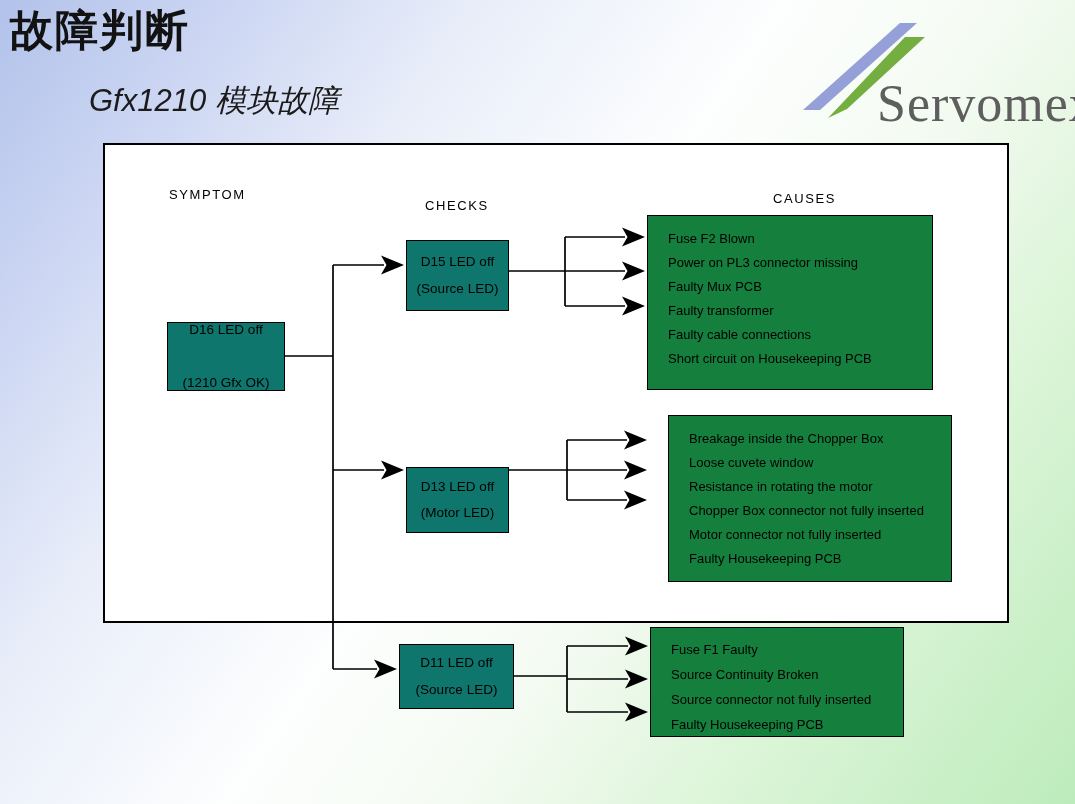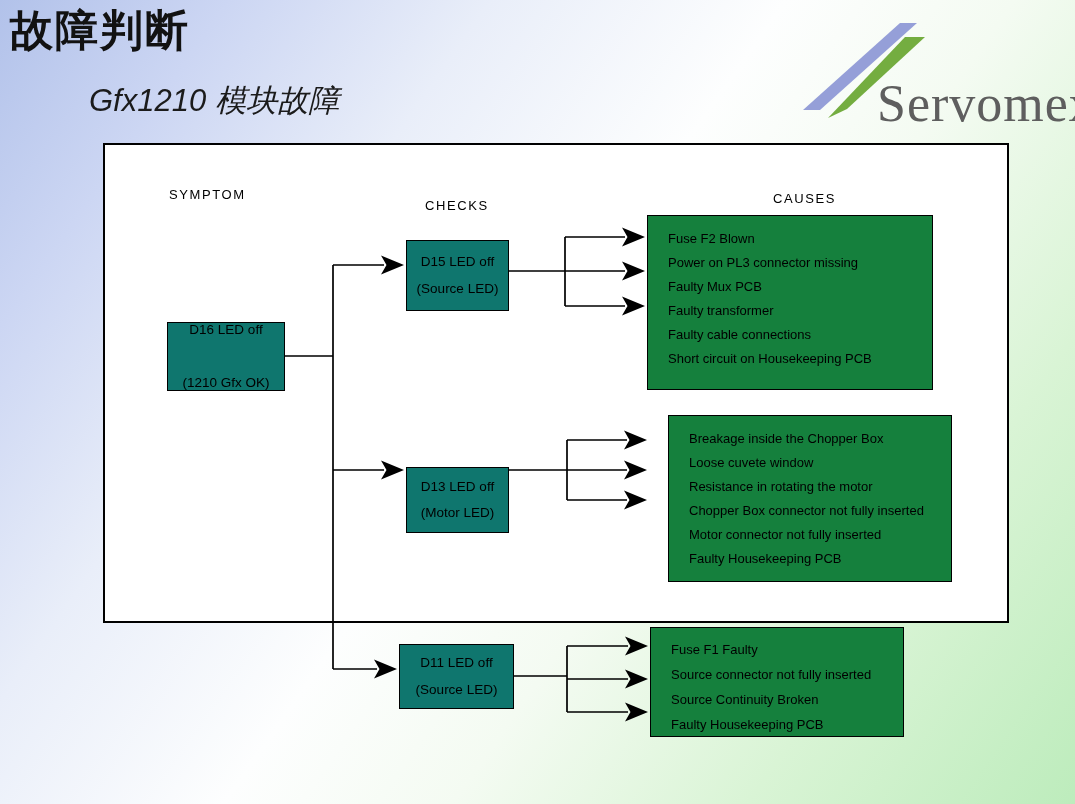--- a/index.html
+++ b/index.html
@@ -131,19 +131,19 @@
       <div class="cline">Breakage inside the Chopper Box</div>
       <div class="cline">Loose cuvete window</div>
       <div class="cline">Resistance in rotating the motor</div>
       <div class="cline">Chopper Box connector not fully inserted</div>
       <div class="cline">Motor connector not fully inserted</div>
       <div class="cline">Faulty Housekeeping PCB</div>
     </div>
 
     <div class="cbox box-cause3">
       <div class="cline">Fuse F1 Faulty</div>
+      <div class="cline">Source Continuity Broken</div>
       <div class="cline">Source connector not fully inserted</div>
-      <div class="cline">Source Continuity Broken</div>
       <div class="cline">Faulty Housekeeping PCB</div>
     </div>
 
   </div>
 </div>
 
 </body></html>

